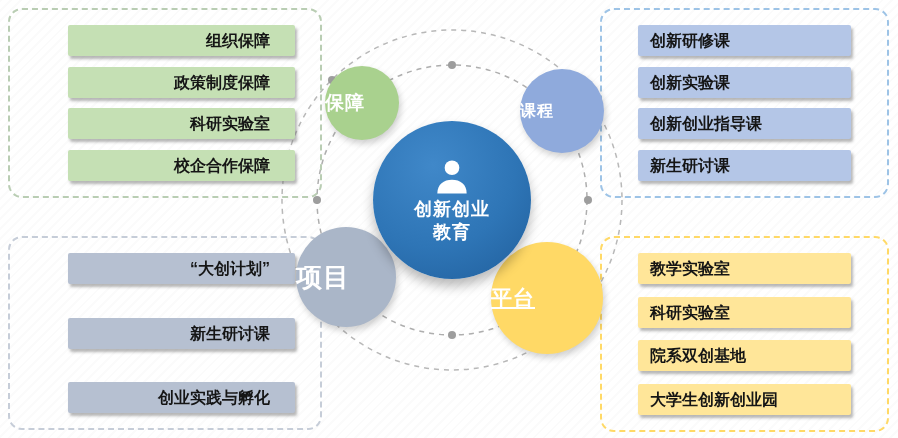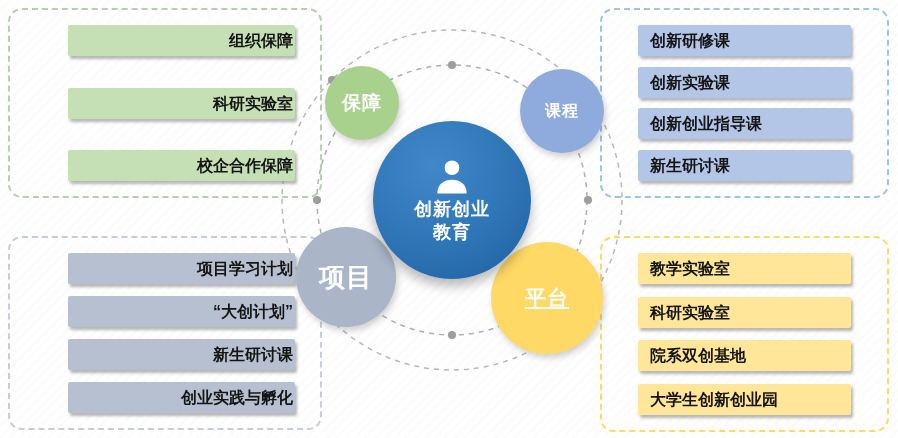--- a/index.html
+++ b/index.html
@@ -17,28 +17,28 @@
   }
   .panel-tl{left:8px;top:8px;width:314px;height:190px;padding:15px 25px 15px 58px;border-color:#b9cdb3;}
   .panel-bl{left:8px;top:236px;width:314px;height:194px;padding:15px 25px 15px 58px;border-color:#c6cdd8;}
   .panel-tr{left:600px;top:8px;width:289px;height:190px;padding:15px 36px;border-color:#9dc3e6;}
   .panel-br{left:600px;top:236px;width:289px;height:196px;padding:15px 36px;border-color:#ffd966;}
   .box{
     height:31px;line-height:31px;font-weight:bold;font-size:16px;color:#151515;
     border-radius:2px;box-shadow:2px 3px 3px rgba(110,110,110,0.5);
     white-space:nowrap;overflow:hidden;
   }
-  .panel-tl .box,.panel-bl .box{text-align:right;padding-right:2px;}
+  .panel-tl .box,.panel-bl .box{text-align:right;padding-right:25px;}
   .panel-tr .box,.panel-br .box{text-align:left;padding-left:12px;}
   .green{background:#c5e0b4;}
   .blue{background:#b4c6e7;}
   .gray{background:#b6c0d1;}
   .yellow{background:#ffe699;}
   .node{
-    position:absolute;border-radius:50%;display:flex;align-items:center;justify-content:center;
+    position:absolute;border-radius:50%;display:flex;align-items:center;justify-content:flex-start;
     color:#ffffff;font-weight:bold;z-index:2;box-shadow:2px 4px 6px rgba(0,0,0,0.18);
     letter-spacing:1px;
   }
   .node-baozhang{left:325px;top:66px;width:74px;height:74px;background:#a9d18e;font-size:19px;}
   .node-kecheng{left:520px;top:69px;width:84px;height:84px;background:#8faadc;font-size:16px;}
   .node-xiangmu{left:296px;top:227px;width:100px;height:100px;background:#aab6c8;font-size:26px;}
   .node-pingtai{left:491px;top:242px;width:112px;height:112px;background:#ffd966;font-size:21px;text-decoration:underline;}
   .center-node{
     position:absolute;left:373px;top:121px;width:158px;height:158px;border-radius:50%;
     background:radial-gradient(circle at 38% 28%, #4088c9 0%, #2e75b6 55%, #205e9b 100%);
@@ -61,33 +61,33 @@
       <circle cx="317" cy="200" r="4"></circle>
       <circle cx="588" cy="200" r="4"></circle>
       <circle cx="452" cy="335" r="4"></circle>
       <circle cx="332" cy="80" r="4"></circle>
       <circle cx="572" cy="320" r="4"></circle>
     </g>
   </svg>
 
   <div class="panel panel-tl">
     <div class="box green">组织保障</div>
+    <div class="box green">政策制度保障</div>
     <div class="box green">科研实验室</div>
     <div class="box green">校企合作保障</div>
   </div>
 
   <div class="panel panel-tr">
     <div class="box blue">创新研修课</div>
     <div class="box blue">创新实验课</div>
     <div class="box blue">创新创业指导课</div>
     <div class="box blue">新生研讨课</div>
   </div>
 
   <div class="panel panel-bl">
-    <div class="box gray">项目学习计划</div>
     <div class="box gray">“大创计划”</div>
     <div class="box gray">新生研讨课</div>
     <div class="box gray">创业实践与孵化</div>
   </div>
 
   <div class="panel panel-br">
     <div class="box yellow">教学实验室</div>
     <div class="box yellow">科研实验室</div>
     <div class="box yellow">院系双创基地</div>
     <div class="box yellow">大学生创新创业园</div>

